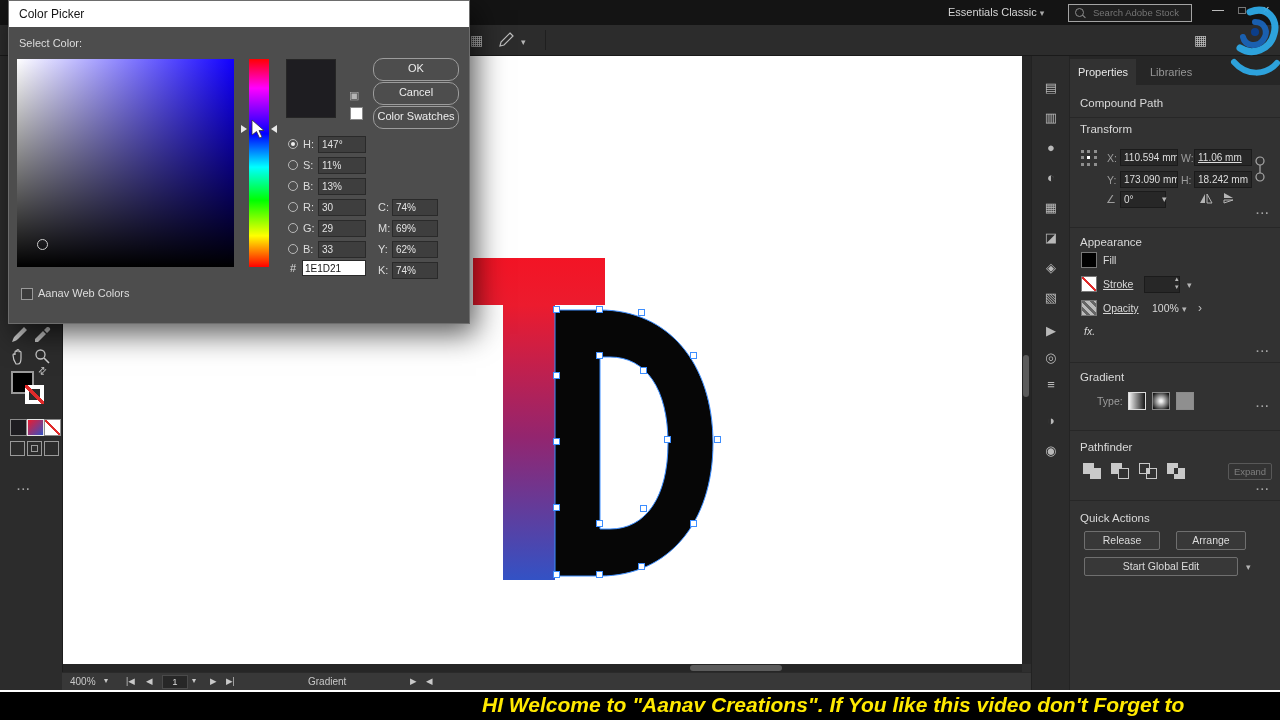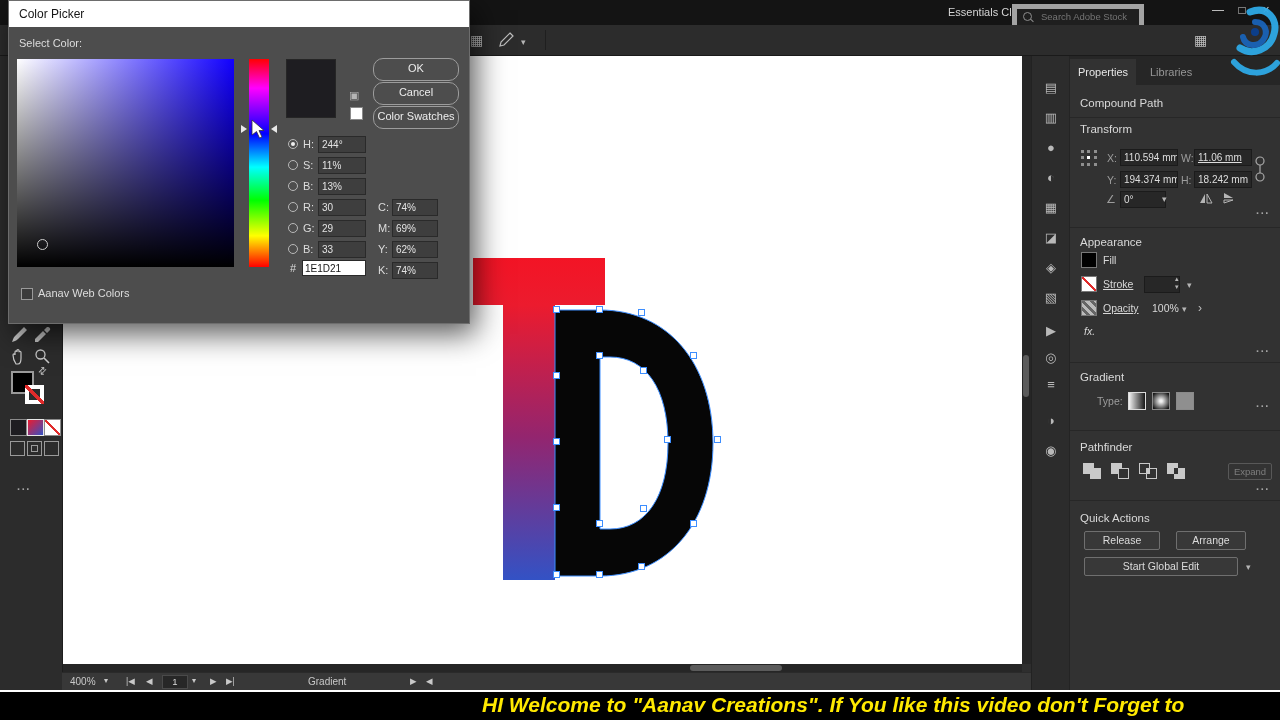--- a/index.html
+++ b/index.html
@@ -2,21 +2,21 @@
 <html style="--selection_blue: #3d8eff; --art_red: #ec1b2e; --art_mid: #93256f; --art_blue: #3352c5; --ticker_yellow: #ffe900; --picker_hue_blue: #1100ff; --current_color: #1e1d21; --d_black: #060606; --logo_light: #2ea9e6; --logo_dark: #1a63b8;"><head>
 <meta charset="utf-8">
 <style>
   html,body{margin:0;padding:0;background:#111;}
   #app{position:relative;width:1280px;height:720px;overflow:hidden;background:#2e2e2e;
        font-family:"Liberation Sans",sans-serif;-webkit-font-smoothing:antialiased;}
   
   .top-bar{position:absolute;left:0;top:0;width:1280px;height:25px;background:#141414;z-index:10;}
   .toolbar-row{position:absolute;left:0;top:25px;width:1280px;height:30px;background:#2c2c2c;border-bottom:1px solid #1a1a1a;z-index:10;}
   .ws{position:absolute;font-size:11px;color:#d6d6d6;top:6px;}
-  .search-box{position:absolute;left:1012px;top:4px;width:122px;height:16px;background:#1f1f1f;border:5px solid #a3a3a3;border-radius:0;}
+  .search-box{position:absolute;left:1068px;top:4px;width:122px;height:16px;background:#1f1f1f;border:1px solid #a3a3a3;border-radius:0;}
   .search-box input{position:absolute;left:22px;top:1px;width:94px;border:none;background:transparent;color:#8d8d8d;font-size:9.5px;outline:none;font-family:"Liberation Sans",sans-serif;}
   .mag{position:absolute;left:6px;top:3px;width:7px;height:7px;border:1px solid #8d8d8d;border-radius:50%;}
   .mag::after{content:"";position:absolute;left:6px;top:7px;width:4px;height:1px;background:#8d8d8d;transform:rotate(45deg);}
   .winc{position:absolute;top:3px;font-size:12px;color:#cfcfcf;width:20px;text-align:center;z-index:70;}
   .tb-icon{position:absolute;top:7px;font-size:14px;color:#bdbdbd;}
   
   .left-toolbar{position:absolute;left:0;top:55px;width:62px;height:635px;background:#2c2c2c;border-right:1px solid #1d1d1d;z-index:5;}
   .tool{position:absolute;width:18px;height:18px;}
   .swatchF{position:absolute;left:11px;top:316px;width:19px;height:19px;background:#000;border:2px solid #9a9a9a;}
   .swatchS{position:absolute;left:25px;top:330px;width:19px;height:19px;background:#fff;}
@@ -247,21 +247,21 @@
         <i></i>
         <i></i>
         <i></i>
         <i></i>
     </div>
     <span class="lbl" style="left:37px;top:97px;">X:</span>
     <div class="box" style="left:50px;top:94px;width:50px;height:15px;">110.594 mm</div>
     <span class="lbl" style="left:111px;top:97px;">W:</span>
     <div class="box" style="left:124px;top:94px;width:50px;height:15px;text-decoration:underline;">11.06 mm</div>
     <span class="lbl" style="left:37px;top:119px;">Y:</span>
-    <div class="box" style="left:50px;top:116px;width:50px;height:15px;">194.374 mm</div>
+    <div class="box" style="left:50px;top:116px;width:50px;height:15px;">173.090 mm</div>
     <span class="lbl" style="left:111px;top:119px;">H:</span>
     <div class="box" style="left:124px;top:116px;width:50px;height:15px;">18.242 mm</div>
     <span style="position:absolute;left:184px;top:96px;">
       <svg width="12" height="36" viewBox="0 0 12 36">
           <circle cx="6" cy="10" r="4" fill="none" stroke="#a8a8a8" stroke-width="1.2"></circle>
           <circle cx="6" cy="26" r="4" fill="none" stroke="#a8a8a8" stroke-width="1.2"></circle>
           <line x1="6" y1="14" x2="6" y2="22" stroke="#a8a8a8" stroke-width="1.2"></line>
         </svg>
     </span>
     <span class="lbl" style="left:36px;top:138px;font-size:11px;">∠</span>
@@ -364,21 +364,21 @@
     <div class="preview"></div>
     <span style="position:absolute;left:340px;top:88px;font-size:11px;color:#b5b5b5;">▣</span>
     <div style="position:absolute;left:341px;top:106px;width:11px;height:11px;background:#fff;border:1px solid #8a8a8a;"></div>
 
     <div class="dbtn" style="top:57px;">OK</div>
     <div class="dbtn" style="top:81px;">Cancel</div>
     <div class="dbtn" style="top:105px;">Color Swatches</div>
 
     <div class="radio on" style="left:279px;top:138px;"></div>
     <span class="dl" style="left:294px;top:137px;">H:</span>
-    <div class="vbox" style="left:309px;top:135px;">244°</div>
+    <div class="vbox" style="left:309px;top:135px;">147°</div>
     <div class="radio" style="left:279px;top:159px;"></div>
     <span class="dl" style="left:294px;top:158px;">S:</span>
     <div class="vbox" style="left:309px;top:156px;">11%</div>
     <div class="radio" style="left:279px;top:180px;"></div>
     <span class="dl" style="left:294px;top:179px;">B:</span>
     <div class="vbox" style="left:309px;top:177px;">13%</div>
 
     <div class="radio" style="left:279px;top:201px;"></div>
     <span class="dl" style="left:294px;top:200px;">R:</span>
     <div class="vbox" style="left:309px;top:198px;">30</div>

